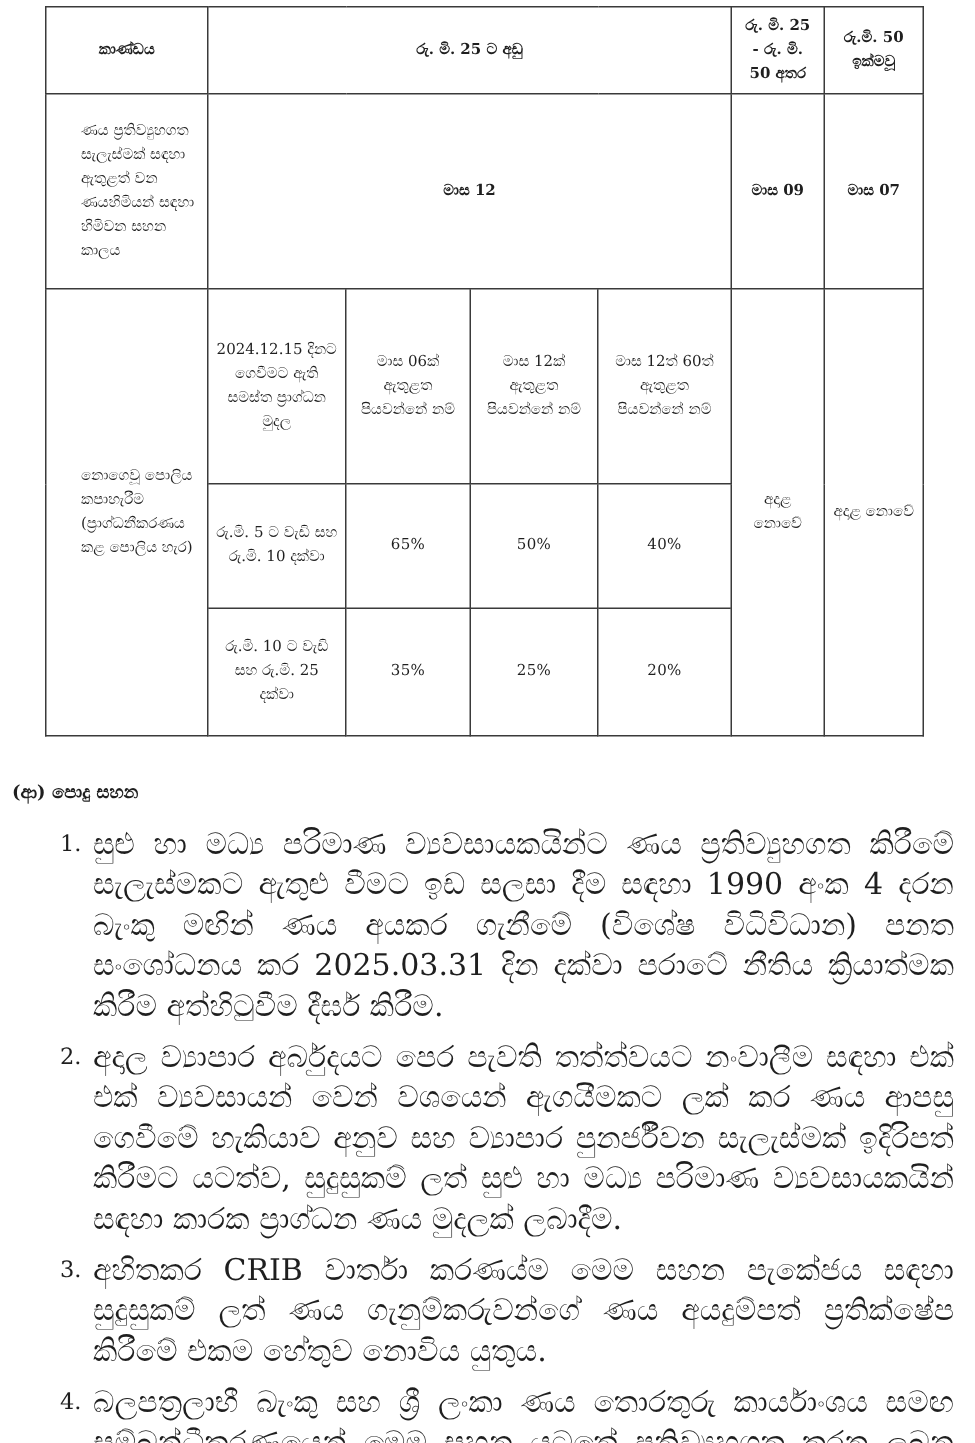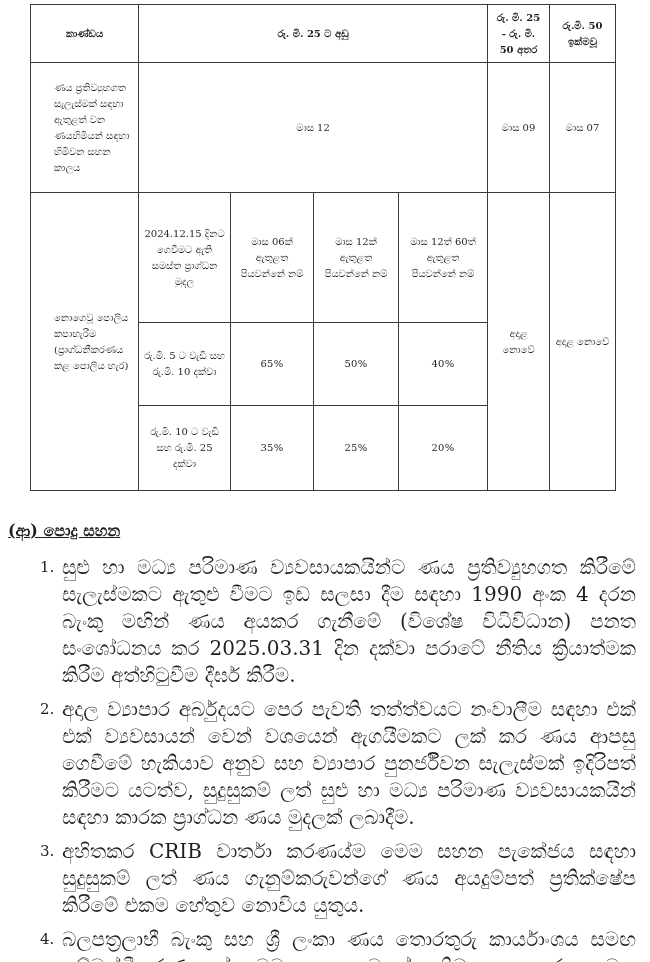--- a/index.html
+++ b/index.html
@@ -28,29 +28,28 @@
     text-align: center;
     word-wrap: break-word;
   }
   table.relief td.left { text-align: left; padding-left: 23px; }
   tr.r1 { height: 58px; }
   tr.r2 { height: 130px; }
   tr.r3 { height: 130px; }
   tr.r4 { height: 83px; margin-top: 12px; }
   tr.r5 { height: 85px; margin-top: 12px; }
   td.hdr { font-weight: bold; font-weight: 600; }
-  td.val { font-size: 15px; }
+  td.val { font-size: 15px; font-weight: bold; }
   td.pct { font-size: 16px; letter-spacing: .3px; }
 
   
   .heading {
     margin: 30px 0 14px 8px;
-    font-size: 16px;
+    font-size: 12px;
     font-weight: bold;
-    text-decoration: underline;
   }
   .list { padding-right: 14px; }
   .item {
     display: flex;
     align-items: flex-start;
     margin: 0 0 7px 40px;
   }
   .item .num {
     flex: 0 0 22px;
     font-size: 15px;

